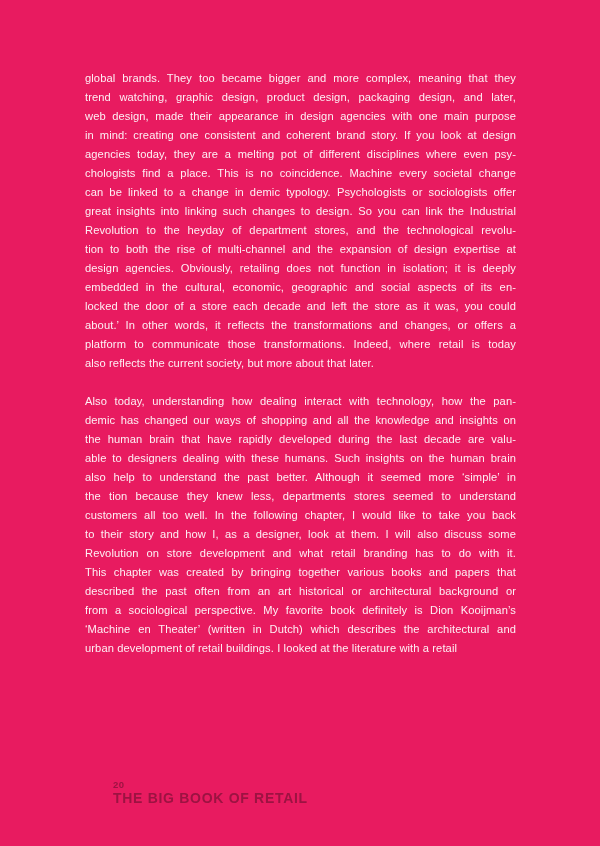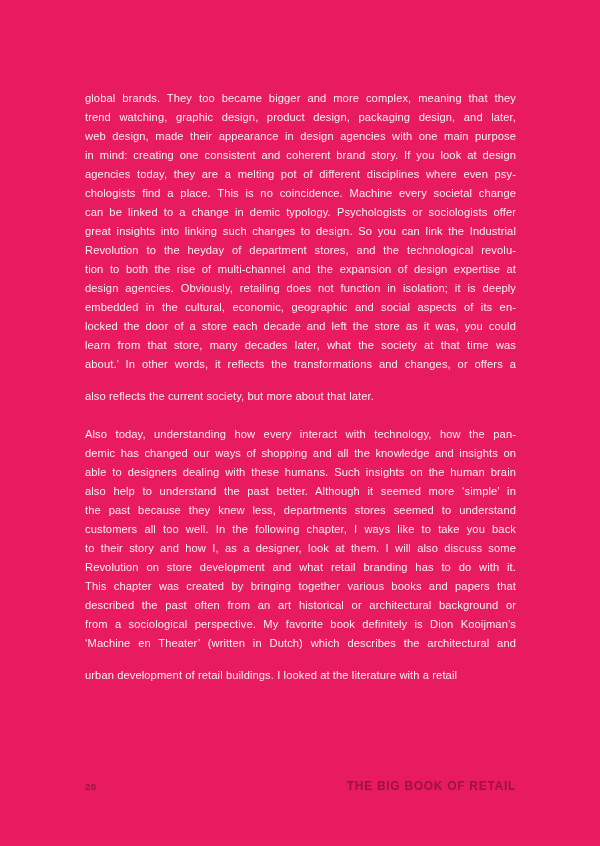--- a/index.html
+++ b/index.html
@@ -7,48 +7,49 @@
     position: relative;
     width: 600px;
     height: 846px;
     background: var(--bg, #E81B60);
     font-family: "Liberation Sans", sans-serif;
     overflow: hidden;
   }
   .text-block {
     position: absolute;
     left: 85px;
-    top: 89px;
+    top: 69px;
     width: 431px;
     color: var(--fg, rgba(255,255,255,0.93));
   }
   .para { margin: 0 0 19px 0; }
   .line {
     height: 19px;
     line-height: 19px;
     font-size: 11.15px;
     letter-spacing: 0.1px;
     text-align: justify;
     text-align-last: justify;
     overflow: hidden;
   }
-  .line.last { text-align-last: left; margin-top: 13px; }
+  .line.last { text-align-last: left; }
   .footer {
     position: absolute;
     left: 85px;
     right: 84px;
     top: 779px;
     display: flex;
     justify-content: space-between;
     align-items: baseline;
     color: var(--footer, #9C1342);
     font-weight: 700;
+    flex-direction: column;
   }
   .page-number { font-size: 9.5px; letter-spacing: 0.5px; }
-  .book-title  { font-size: 12px;   letter-spacing: 0.7px; }
+  .book-title  { font-size: 14px;   letter-spacing: 0.7px; margin-left: 28px; }
 </style>
 </head>
 <body>
 
 <div class="page">
 
   <div class="text-block">
 
     <div class="para">
       <div class="line">global brands. They too became bigger and more complex, meaning that they</div>
@@ -57,32 +58,33 @@
         <div class="line">in mind: creating one consistent and coherent brand story. If you look at design</div>
         <div class="line">agencies today, they are a melting pot of different disciplines where even psy-</div>
         <div class="line">chologists find a place. This is no coincidence. Machine every societal change</div>
         <div class="line">can be linked to a change in demic typology. Psychologists or sociologists offer</div>
         <div class="line">great insights into linking such changes to design. So you can link the Industrial</div>
         <div class="line">Revolution to the heyday of department stores, and the technological revolu-</div>
         <div class="line">tion to both the rise of multi-channel and the expansion of design expertise at</div>
         <div class="line">design agencies. Obviously, retailing does not function in isolation; it is deeply</div>
         <div class="line">embedded in the cultural, economic, geographic and social aspects of its en-</div>
         <div class="line">locked the door of a store each decade and left the store as it was, you could</div>
-        <div class="line">learn from that store, many decades later, what the society at that time was</div>
         <div class="line">about.’ In other words, it reflects the transformations and changes, or offers a</div>
+        <div class="line">platform to communicate those transformations. Indeed, where retail is today</div>
         <div class="line last">also reflects the current society, but more about that later.</div>
     </div>
 
     <div class="para">
-      <div class="line">Also today, understanding how every interact with technology, how the pan-</div>
+      <div class="line">Also today, understanding how dealing interact with technology, how the pan-</div>
         <div class="line">demic has changed our ways of shopping and all the knowledge and insights on</div>
+        <div class="line">the human brain that have rapidly developed during the last decade are valu-</div>
         <div class="line">able to designers dealing with these humans. Such insights on the human brain</div>
         <div class="line">also help to understand the past better. Although it seemed more ‘simple’ in</div>
-        <div class="line">the past because they knew less, departments stores seemed to understand</div>
-        <div class="line">customers all too well. In the following chapter, I ways like to take you back</div>
+        <div class="line">the tion because they knew less, departments stores seemed to understand</div>
+        <div class="line">customers all too well. In the following chapter, I would like to take you back</div>
         <div class="line">to their story and how I, as a designer, look at them. I will also discuss some</div>
         <div class="line">Revolution on store development and what retail branding has to do with it.</div>
         <div class="line">This chapter was created by bringing together various books and papers that</div>
         <div class="line">described the past often from an art historical or architectural background or</div>
         <div class="line">from a sociological perspective. My favorite book definitely is Dion Kooijman’s</div>
         <div class="line">‘Machine en Theater’ (written in Dutch) which describes the architectural and</div>
         <div class="line last">urban development of retail buildings. I looked at the literature with a retail</div>
     </div>
 
   </div>

